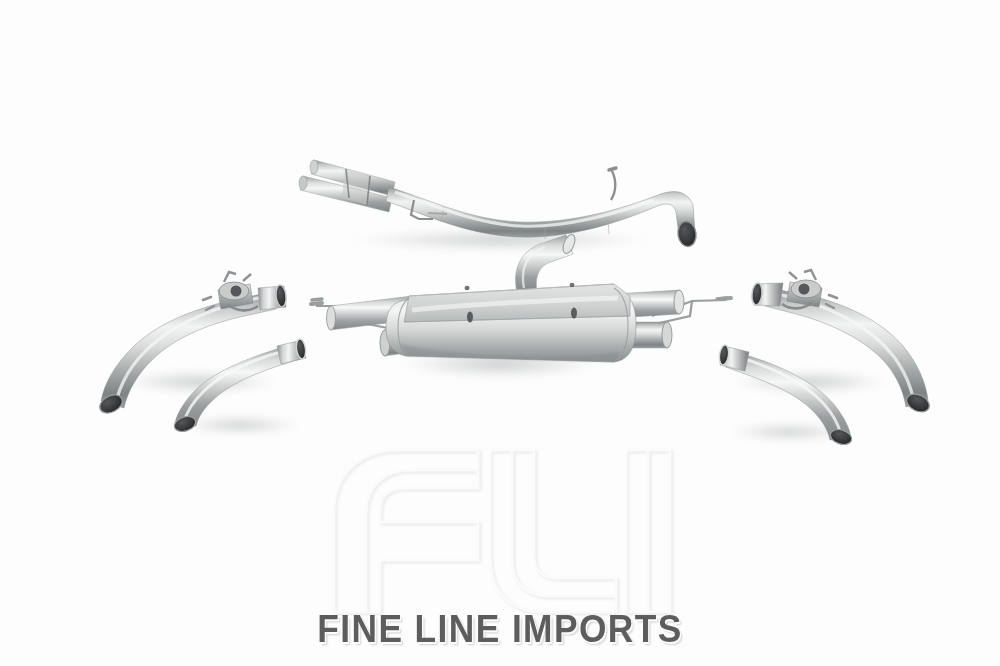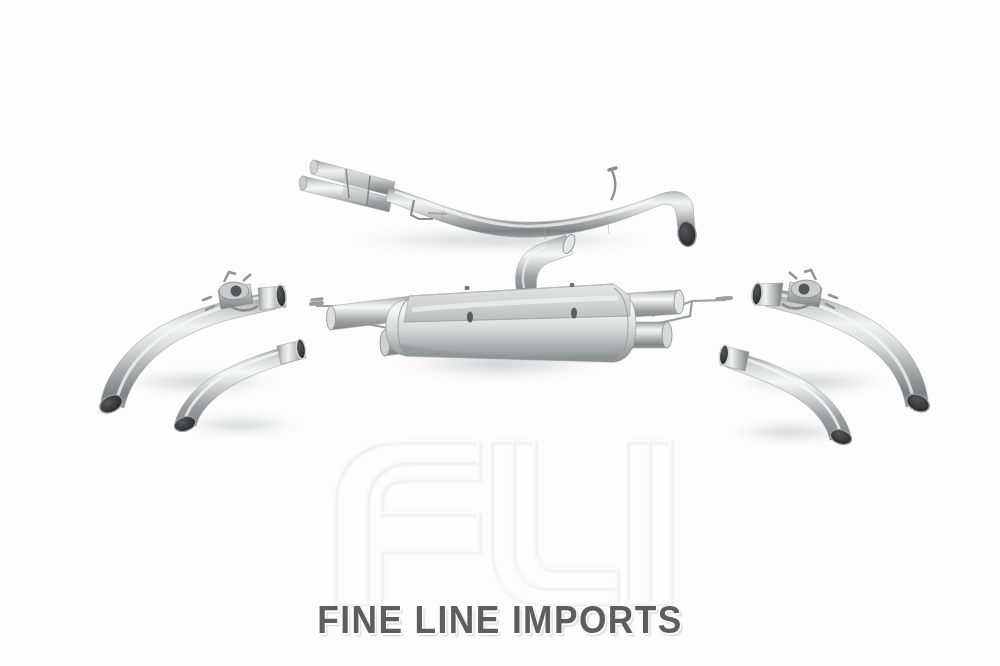--- a/index.html
+++ b/index.html
@@ -22,21 +22,21 @@
     position: absolute;
     inset: 0;
     width: 100%;
     height: 100%;
     display: block;
   }
   
   #watermark-group {
     position: absolute;
     left: 0;
-    top: 427px;
+    top: 436px;
     width: 960px;
     height: 226px;
     pointer-events: none;
   }
   #wm-monogram {
     position: absolute;
     left: 330px;
     top: 8px;
     width: 345px;
     height: 172px;

